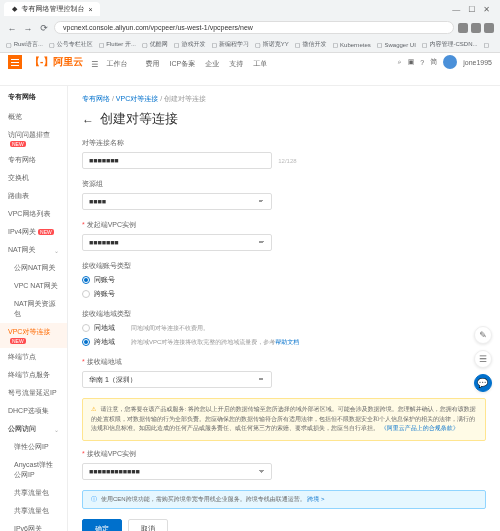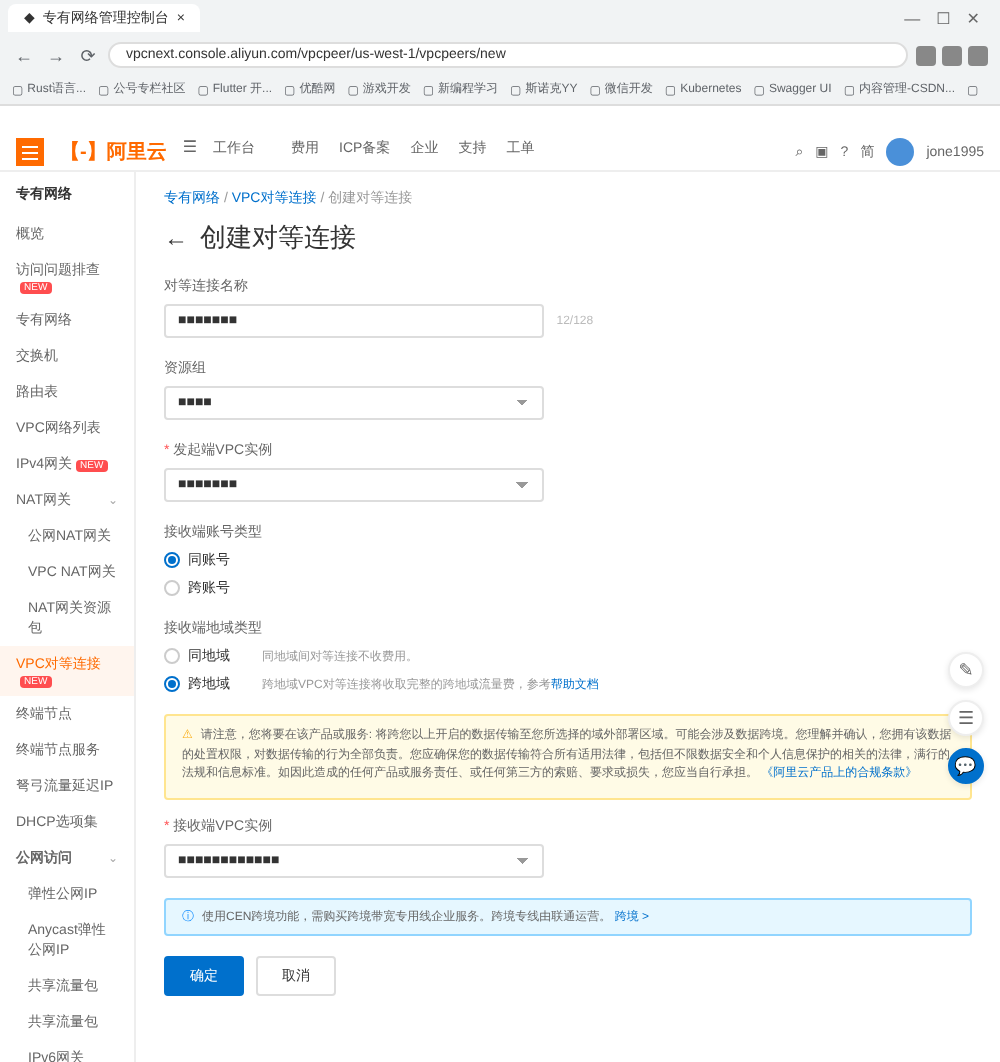--- a/index.html
+++ b/index.html
@@ -9,21 +9,21 @@
 .tab{background:#fff;border-radius:4px 4px 0 0;padding:2px 8px;font-size:7px;display:flex;align-items:center;gap:4px}
 .win-controls{margin-left:auto;display:flex;gap:8px;padding-right:6px;font-size:8px;color:#666}
 .url-bar{display:flex;align-items:center;padding:3px 6px;gap:4px}
 .nav-btn{width:12px;height:12px;display:flex;align-items:center;justify-content:center;color:#5f6368;font-size:9px}
 .url-input{flex:1;background:#fff;border:1px solid #ddd;border-radius:10px;padding:2px 8px;font-size:7px;color:#333}
 .ext-icons{display:flex;gap:3px}
 .ext-icon{width:10px;height:10px;background:#888;border-radius:2px}
 .bookmark-bar{display:flex;gap:6px;padding:3px 6px;font-size:6px;color:#5f6368;overflow:hidden}
 .bookmark{display:flex;align-items:center;gap:2px;white-space:nowrap}
 .bookmark::before{content:"▢";font-size:6px}
-.top-header{height:24px;background:#fff;border-bottom:1px solid #eee;display:flex;align-items:flex-start;padding:16px 8px;gap:8px}
+.top-header{height:24px;background:#fff;border-bottom:1px solid #eee;display:flex;align-items:flex-end;padding:16px 8px;gap:8px}
 .menu-btn{width:14px;height:14px;background:#ff6a00;display:flex;flex-direction:column;justify-content:center;gap:2px;padding:3px}
 .menu-btn span{height:1px;background:#fff}
 .logo{color:#ff6a00;font-weight:bold;font-size:10px}
 .header-items{display:flex;gap:10px;font-size:7px;color:#666;margin-left:10px}
 .header-right{margin-left:auto;display:flex;gap:6px;font-size:7px;color:#666;align-items:center}
 .avatar{width:14px;height:14px;background:#4a90d9;border-radius:50%}
 .layout{display:flex;height:calc(100vh - 82px)}
 .sidebar{width:68px;background:#fff;border-right:1px solid #eee;overflow-y:auto;font-size:7px}
 .side-title{padding:6px 8px;font-weight:bold;color:#333}
 .side-item{padding:4px 8px;color:#666;cursor:pointer;display:flex;align-items:center;justify-content:space-between}
@@ -255,20 +255,24 @@
             <span class="radio-desc">同地域间对等连接不收费用。</span>
           </div>
         <div class="radio-item">
             <span class="radio checked"></span>
             <span>跨地域</span>
             <span class="radio-desc"><span>跨地域VPC对等连接将收取完整的跨地域流量费，参考</span><a class="link">帮助文档</a></span>
           </div>
       </div>
     </div>
 
+    <div class="form-row">
+      <label class="form-label req">接收端地域</label>
+      <select class="form-select"><option>华南 1（深圳）</option></select>
+    </div>
 
     <div class="alert">
       <span class="alert-icon">⚠</span><span>请注意，您将要在该产品或服务: 将跨您以上开启的数据传输至您所选择的域外部署区域。可能会涉及数据跨境。您理解并确认，您拥有该数据的处置权限，对数据传输的行为全部负责。您应确保您的数据传输符合所有适用法律，包括但不限数据安全和个人信息保护的相关的法律，满行的法规和信息标准。如因此造成的任何产品或服务责任、或任何第三方的索赔、要求或损失，您应当自行承担。</span>
       <a class="link">《阿里云产品上的合规条款》</a>
     </div>
 
     <div class="form-row">
       <label class="form-label req">接收端VPC实例</label>
       <select class="form-select"><option>■■■■■■■■■■■■</option></select>
     </div>

